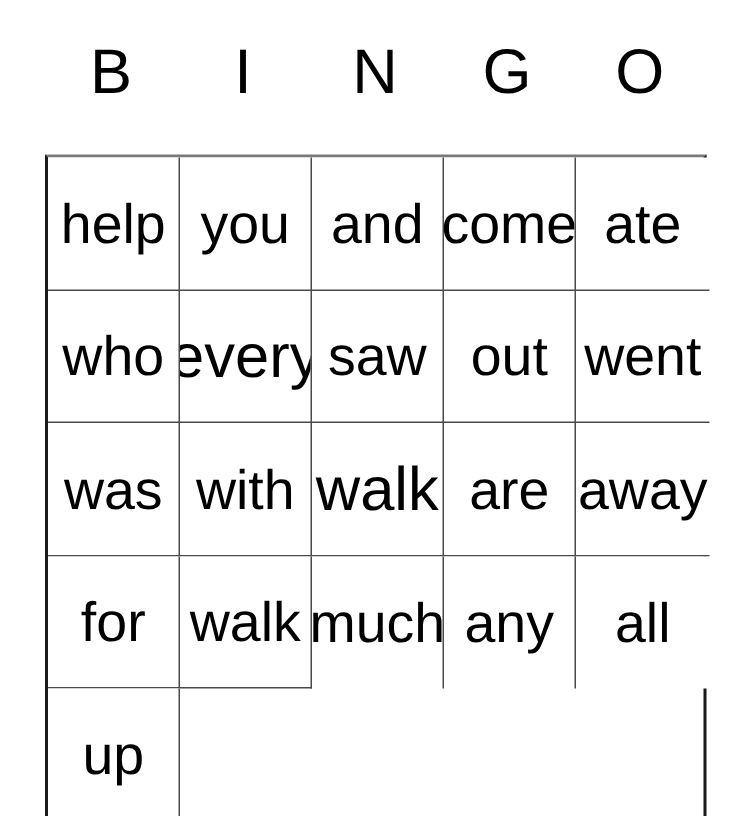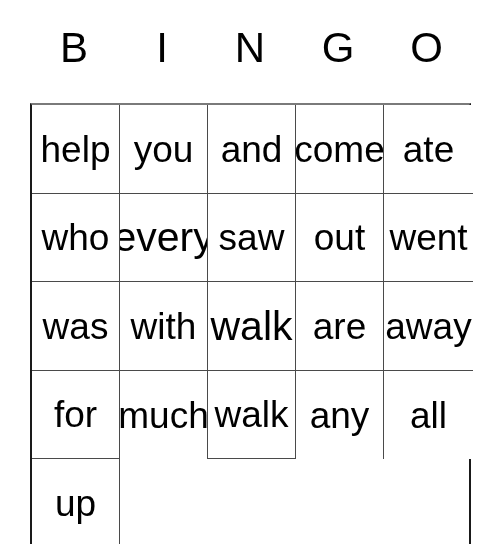--- a/index.html
+++ b/index.html
@@ -136,26 +136,26 @@
       </div>
     <div class="cell">
         <span class="cell-text">are</span>
       </div>
     <div class="cell">
         <span class="cell-text">away</span>
       </div>
     <div class="cell">
         <span class="cell-text">for</span>
       </div>
+    <div class="cell">
+        <span class="cell-text">walk</span>
+      </div>
+
     <div class="cell last-row">
         <span class="cell-text">much</span>
-      </div>
-
-    <div class="cell">
-        <span class="cell-text">walk</span>
       </div>
     <div class="cell last-row">
         <span class="cell-text">any</span>
       </div>
     <div class="cell last-row">
         <span class="cell-text">all</span>
       </div>
     <div class="cell last-row">
         <span class="cell-text">up</span>
       </div>

